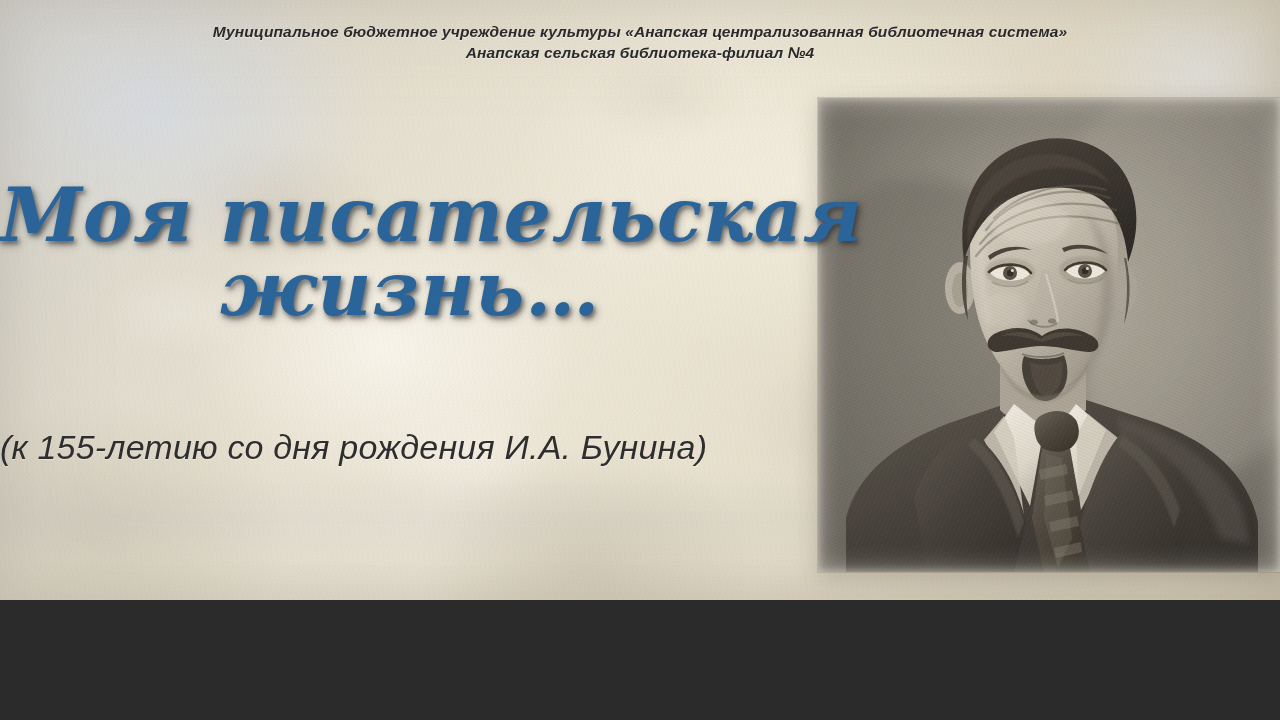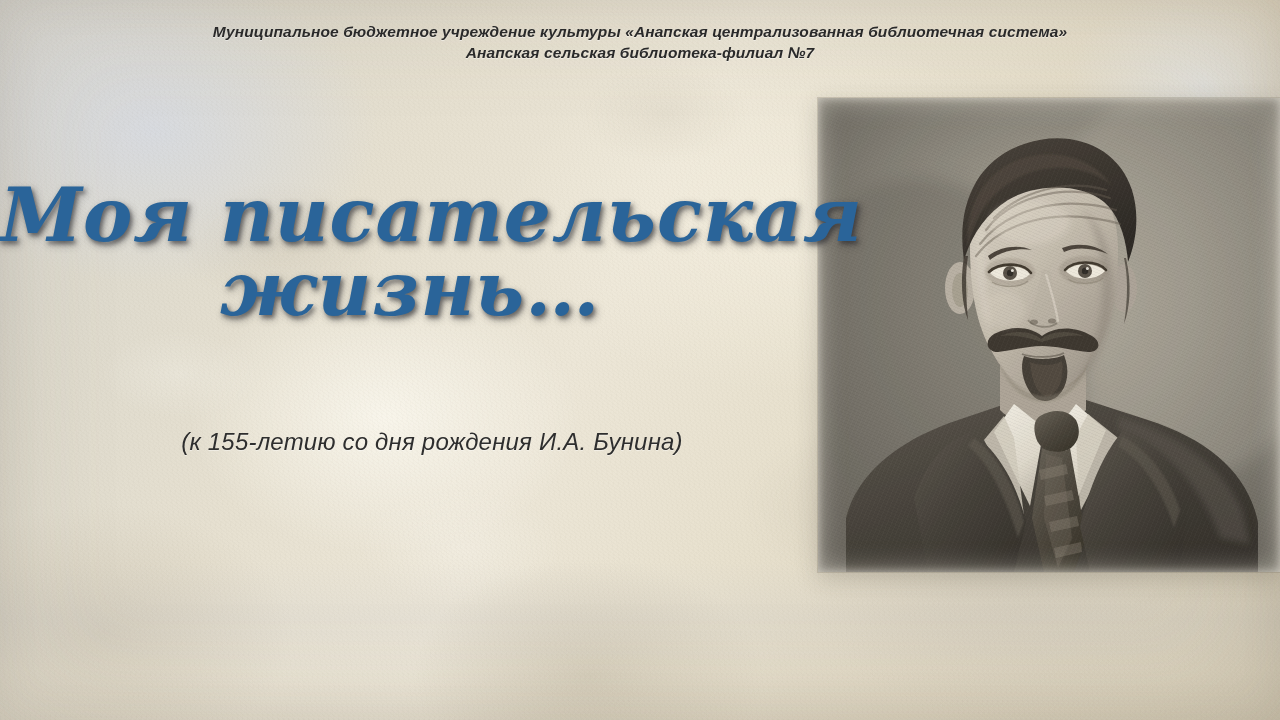--- a/index.html
+++ b/index.html
@@ -4,21 +4,21 @@
 <title>Моя писательская жизнь…</title>
 <style>
   html, body {
     margin: 0;
     padding: 0;
     background: #2b2b2b;
   }
   #slide {
     position: relative;
     width: 1280px;
-    height: 720px;
+    height: 600px;
     overflow: hidden;
     font-family: "Liberation Sans", sans-serif;
     background-color: #c4b5fd;
   }
 
   
   .bg-layer {
     position: absolute;
     inset: 0;
     pointer-events: none;
@@ -135,30 +135,29 @@
     font-size: 74px;
     letter-spacing: 1px;
   }
 
   
   .subtitle {
     position: absolute;
     left: 0;
     top: 428px;
     width: 800px;
-    text-align: center;
+    text-align: left;
     z-index: 6;
     font-family: "Liberation Sans", sans-serif;
     font-style: italic;
-    font-size: 24px;
+    font-size: 34px;
     color: #2e2e2e;
     letter-spacing: 0.2px;
     text-shadow: 0 1px 0 rgba(255,255,255,0.40);
     white-space: nowrap;
-    margin-left: 32px;
   }
 
   
   .portrait {
     position: absolute;
     left: 818px;
     top: 98px;
     width: 462px;
     height: 474px;
     z-index: 4;
@@ -212,21 +211,21 @@
 
   <div class="bg-layer bg-base"></div>
   <div class="bg-layer bg-mottle-a"></div>
   <div class="bg-layer bg-mottle-b"></div>
   <div class="bg-layer bg-grain"></div>
   <div class="bg-layer bg-sweep"></div>
   <div class="bg-layer bg-vignette"></div>
 
   <div class="header">
     <div class="header-line">Муниципальное бюджетное учреждение культуры «Анапская централизованная библиотечная система»</div>
-    <div class="header-line">Анапская сельская библиотека-филиал №7</div>
+    <div class="header-line">Анапская сельская библиотека-филиал №4</div>
   </div>
 
   <div class="title-block">
     <div class="title-line title-line-1">Моя писательская</div>
     <div class="title-line title-line-2">жизнь…</div>
   </div>
 
   <div class="subtitle">(к 155-летию со дня рождения И.А. Бунина)</div>
 
   <div class="portrait">

